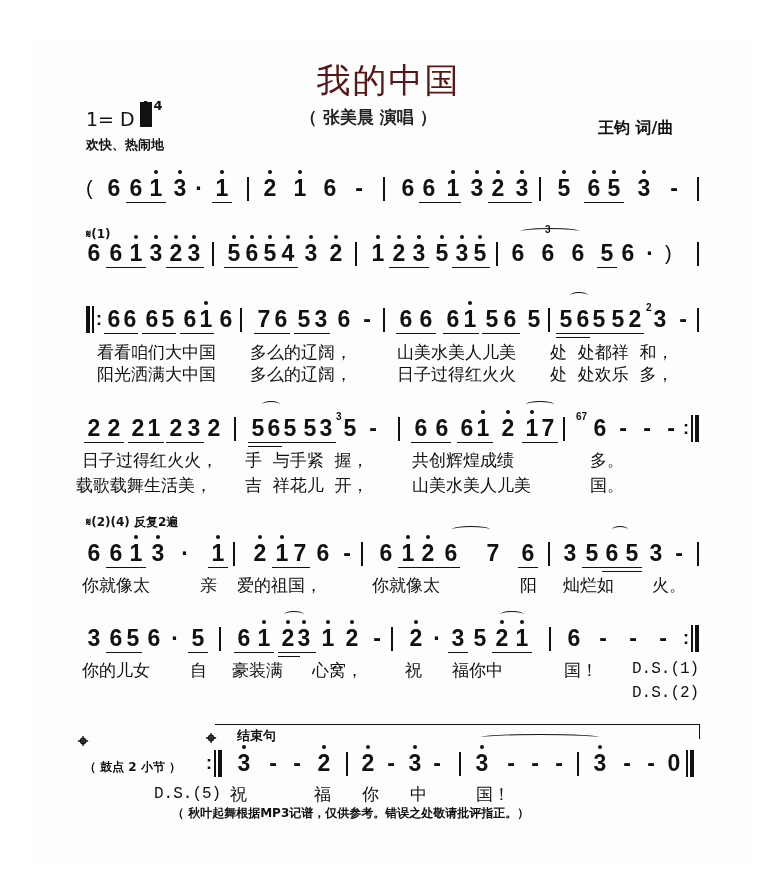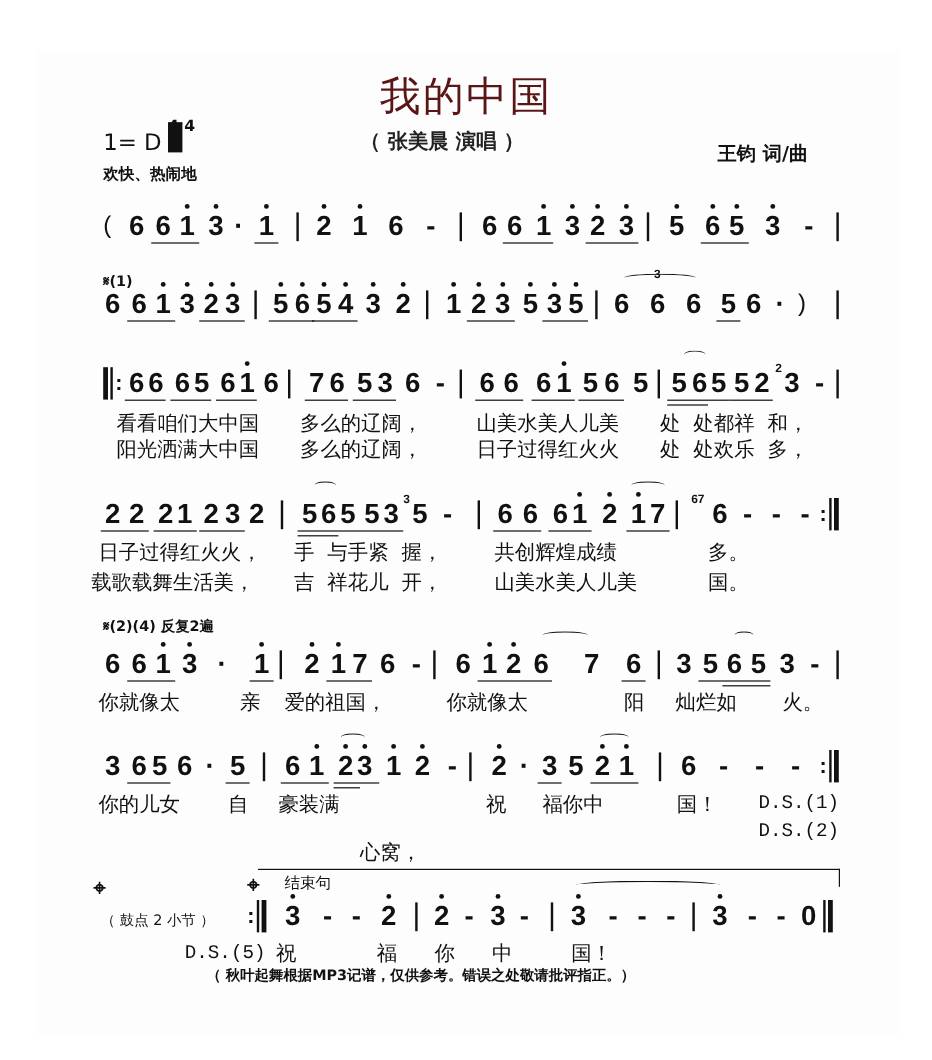--- a/index.html
+++ b/index.html
@@ -23,21 +23,21 @@
   .dash { width:14px; }
   .dot { width:10px; }
   .paren { font-weight:normal; font-size:20px; }
   .rep-bar { position:absolute; top:0; height:27px; }
   .rep-bar .thick { position:absolute; width:4px; height:27px; background:#111; }
   .rep-bar .thin { position:absolute; width:1.5px; height:27px; background:#111; }
   .rep-bar .colon { position:absolute; font-weight:bold; font-size:18px; line-height:27px; font-family:"Liberation Sans", sans-serif; }
   .arc { position:absolute; border-top:1.5px solid #111; border-radius:50% 50% 0 0; height:6px; }
   .grace { position:absolute; font-size:10px; font-weight:bold; font-family:"Liberation Sans", sans-serif; }
   .lyric { position:absolute; font-size:17px; font-family:"DejaVu Serif", serif; white-space:pre; color:#111; }
-  .small { position:absolute; font-size:12px; font-weight:normal; }
+  .small { position:absolute; font-size:12px; font-weight:bold; }
   .ds { position:absolute; font-family:"Liberation Mono", monospace; font-size:16px; }
   .segno { position:absolute; font-size:15px; font-weight:bold; }
   .coda { position:absolute; font-size:18px; font-weight:bold; }
   .footer { position:absolute; left:172px; top:805px; font-size:12px; font-weight:bold; }
   .bracket { position:absolute; left:215px; top:724px; width:484px; height:14px; border-top:1.5px solid #111; border-right:1.5px solid #111; }
 </style>
 </head>
 <body>
 
 <div class="sheet"></div>
@@ -327,21 +327,21 @@
       <div class="tok dash" style="left: 656px;">-</div>
       <div class="rep-bar" style="left: 683px;">
         <div class="colon" style="left: 0px;">:</div>
         <div class="thin" style="left: 8px;"></div>
         <div class="thick" style="left: 12px;"></div>
       </div>
     </div>
     <div class="lyric" style="left: 82px; top: 659px;">你的儿女</div>
     <div class="lyric" style="left: 190px; top: 659px;">自</div>
     <div class="lyric" style="left: 232px; top: 659px;">豪装满</div>
-    <div class="lyric" style="left: 300px; top: 659px; margin-top: 40px;">心窝，</div>
+    <div class="lyric" style="left: 312px; top: 659px;">心窝，</div>
     <div class="lyric" style="left: 405px; top: 659px;">祝</div>
     <div class="lyric" style="left: 452px; top: 659px;">福你中</div>
     <div class="lyric" style="left: 564px; top: 659px;">国！</div>
     <div class="ds" style="left: 632px; top: 660px;">D.S.(1)</div>
     <div class="ds" style="left: 632px; top: 684px;">D.S.(2)</div>
     <div class="bracket"></div>
     <div class="coda" style="left: 78px; top: 730px;">⌖</div>
     <div class="coda" style="left: 206px; top: 727px;">⌖</div>
     <div class="small" style="left: 237px; top: 727px; font-size: 13px;">结束句</div>
     <div class="small" style="left: 84px; top: 759px; font-size: 12px;">（ 鼓点 2 小节 ）</div>

